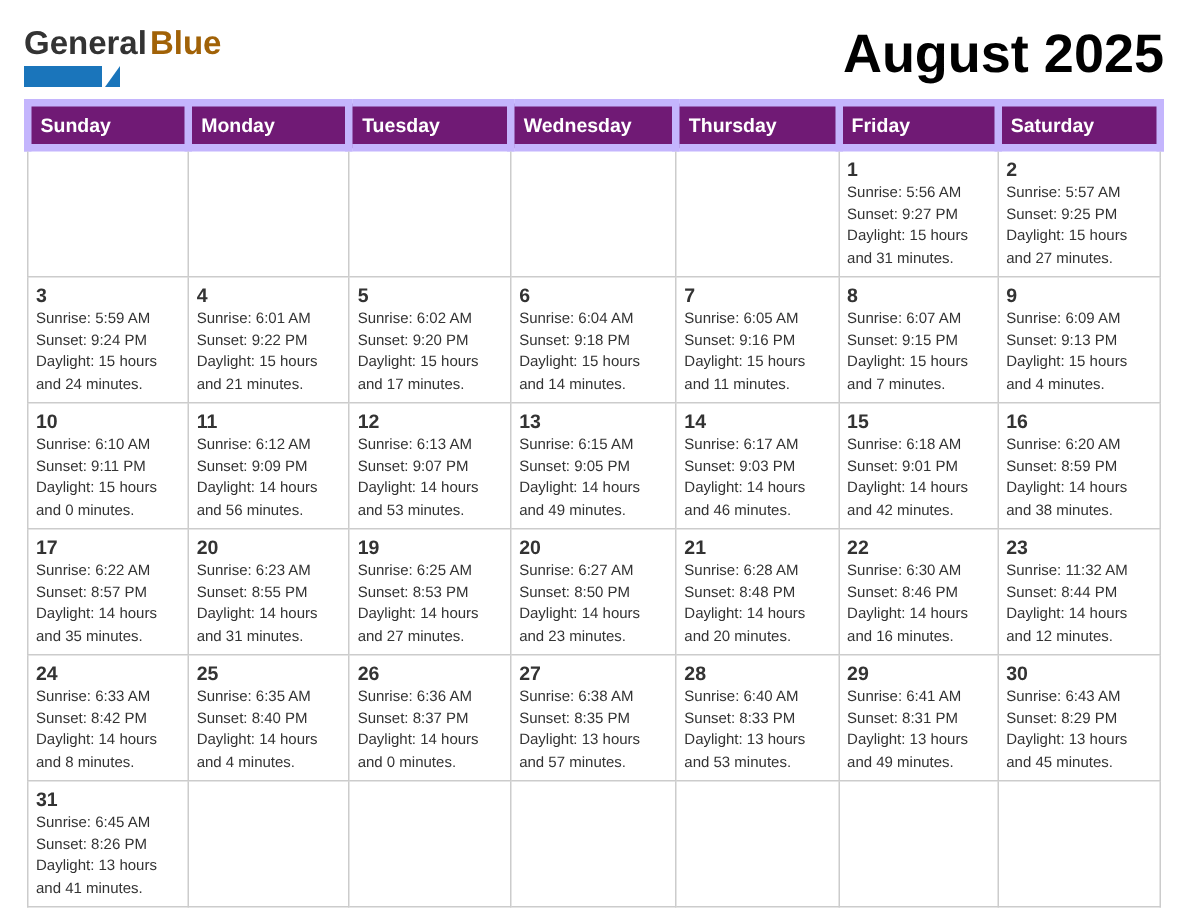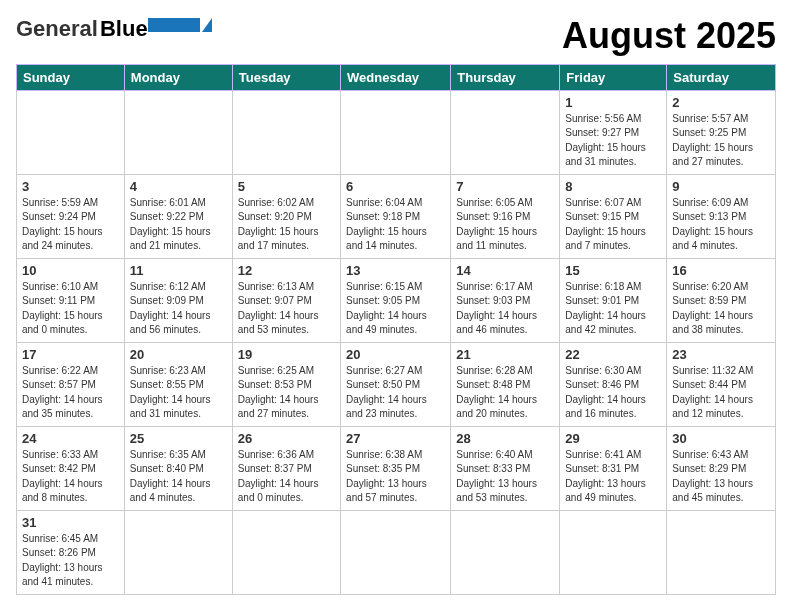--- a/index.html
+++ b/index.html
@@ -11,21 +11,21 @@
       padding: 16px;
     }
     .header-area {
       display: flex;
       justify-content: space-between;
       align-items: flex-start;
       margin-bottom: 8px;
     }
     .logo {
       display: flex;
-      flex-direction: row;
+      flex-direction: column;
       align-items: flex-start;
     }
     .logo-row {
       display: flex;
       align-items: center;
       gap: 2px;
     }
     .title-area {
       text-align: right;
     }
@@ -38,27 +38,27 @@
     .location-title {
       font-size: 16px;
       color: #333;
     }
     .calendar-table {
       width: 100%;
       border-collapse: collapse;
       border: 1px solid #ccc;
     }
     .calendar-table th {
-      background: #0f766e;
+      background: #701a75;
       color: #fff;
       font-size: 13px;
       font-weight: bold;
       padding: 5px 6px;
       text-align: left;
-      border: 1px solid #c4b5fd;
+      border: 5px solid #c4b5fd;
     }
     .calendar-table td {
       vertical-align: top;
       padding: 4px 5px;
       border: 1px solid #ccc;
       font-size: 10.5px;
       color: #333;
       width: 113px;
       min-height: 80px;
       background: #fff;
@@ -78,21 +78,21 @@
       background: #f5f5f5;
     }
   </style>
 </head>
 <body>
 
 <div class="header-area">
   <div class="logo">
     <div class="logo-row">
       <span style="font-size:22px;font-weight:bold;color:#333;">General</span>
-      <span style="font-size:22px;font-weight:bold;color:#000000;">Blue</span>
+      <span style="font-size:22px;font-weight:bold;color:#a16207;">Blue</span>
     </div>
     <div style="display:flex;align-items:flex-end;margin-top:2px;">
       <div style="width:52px;height:14px;background:#1a75bb;"></div>
       <div style="width:0;height:0;border-left:10px solid transparent;border-right:0px solid transparent;border-bottom:14px solid #1a75bb;margin-left:2px;"></div>
     </div>
   </div>
   <div class="title-area">
     <div class="month-title">August 2025</div>
   </div>
 </div>

